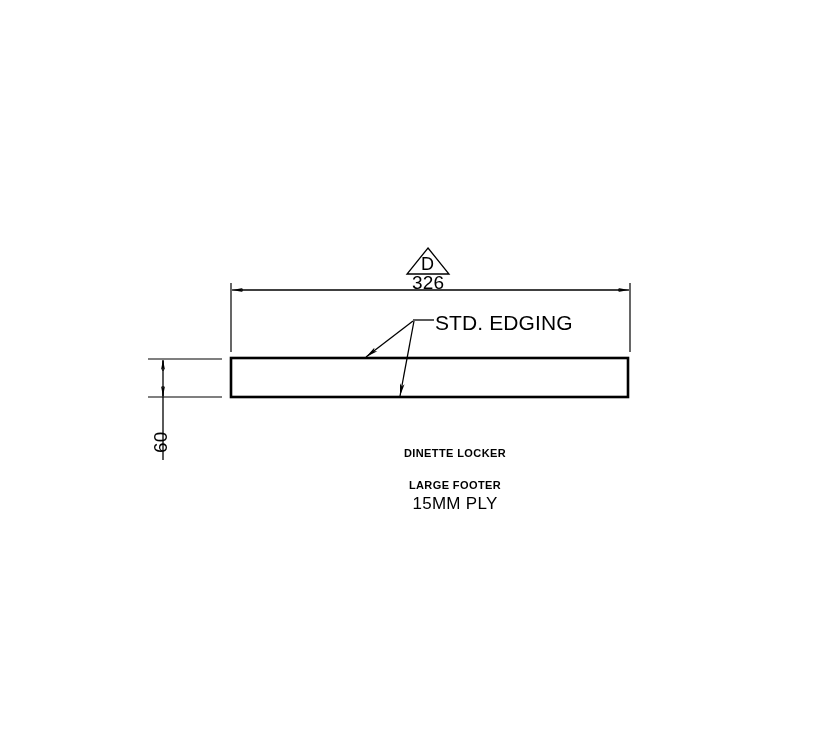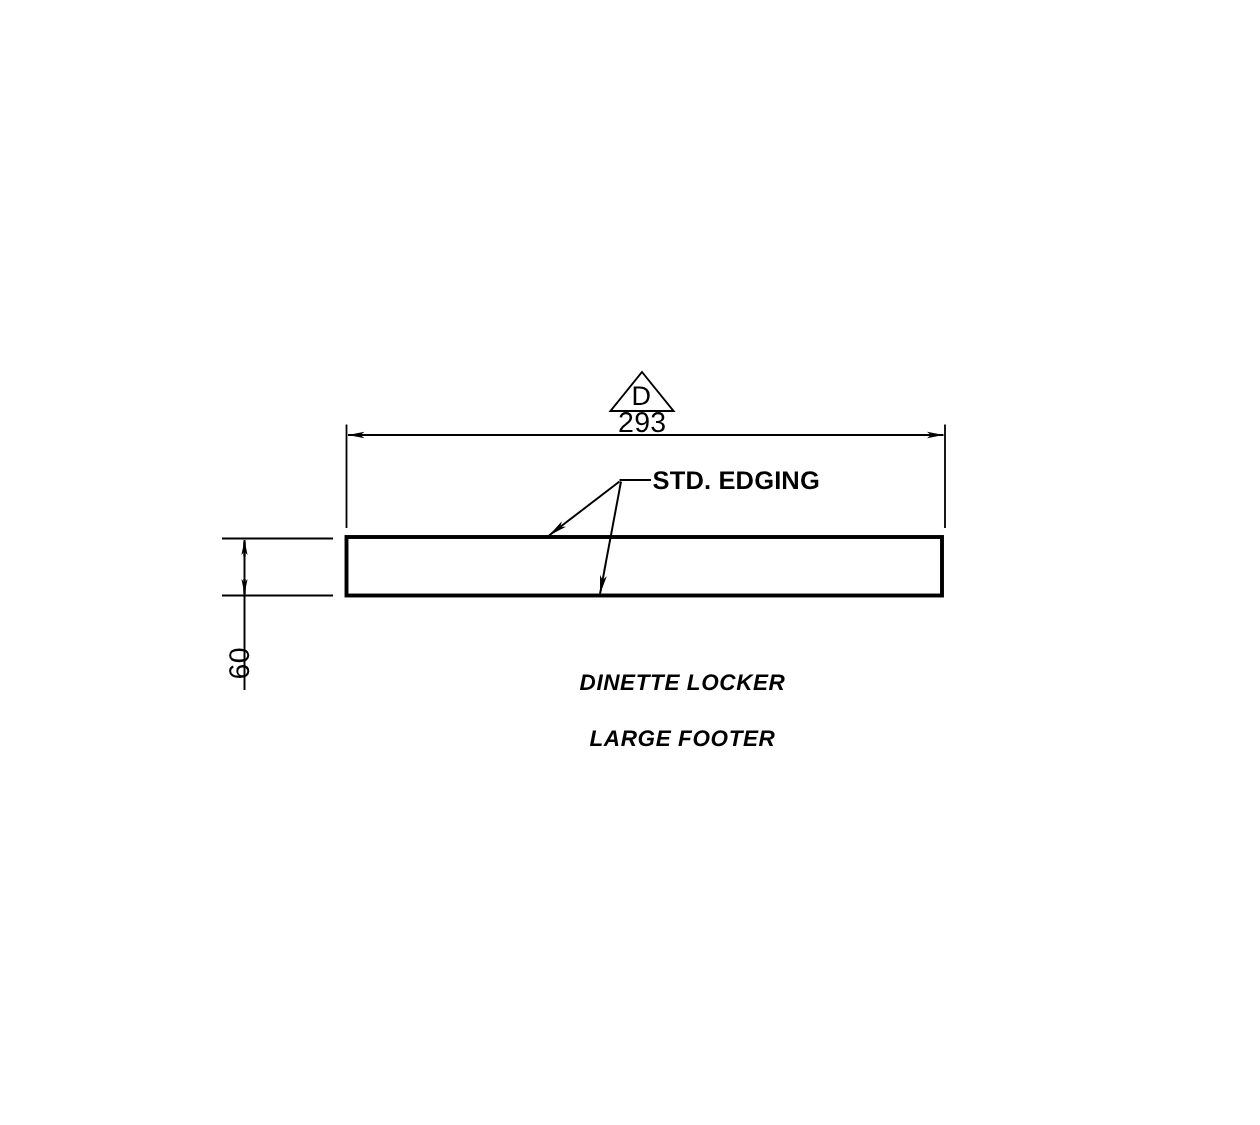--- a/index.html
+++ b/index.html
@@ -31,30 +31,29 @@
   .dim-value {
     font-size: 19px;
     font-weight: 400;
     letter-spacing: 0.2px;
   }
   .callout-letter {
     font-size: 18px;
     font-weight: 400;
   }
   .leader-label {
-    font-size: 17px;
-    font-weight: 700;
+    font-size: 21px;
+    font-weight: 400;
     letter-spacing: 0.1px;
   }
   .title-line {
-    font-size: 15px;
+    font-size: 11px;
     font-weight: 700;
     letter-spacing: 0.4px;
     text-align: center;
-    font-style: italic;
   }
   .subtitle-line {
     font-size: 17px;
     font-weight: 400;
     letter-spacing: 0.3px;
     text-align: center;
   }
   .rot-dim {
     transform: rotate(-90deg);
     transform-origin: left top;
@@ -124,24 +123,25 @@
       <line x1="413" y1="320" x2="434" y2="320" stroke="#000000" stroke-width="1.3"></line>
 
       <line x1="413" y1="321" x2="366" y2="357" stroke="#000000" stroke-width="1.3" marker-end="url(#arrow-leader)"></line>
 
       <line x1="414" y1="321" x2="400" y2="396" stroke="#000000" stroke-width="1.3" marker-end="url(#arrow-leader)"></line>
     </g>
   </svg>
 
   <div class="txt callout-letter" style="left:421px; top:254px;">D</div>
 
-  <div class="txt dim-value" style="left:412px; top:272px;">293</div>
+  <div class="txt dim-value" style="left:412px; top:272px;">326</div>
 
   <div class="txt dim-value rot-dim" style="left:150px; top:453px;">60</div>
 
   <div class="txt leader-label" style="left:435px; top:311px;">STD. EDGING</div>
 
   <div class="title-block" style="left:255px; top:447px;">
     <div class="title-line">DINETTE LOCKER</div>
     <div class="title-line" style="margin-top:20px;">LARGE FOOTER</div>
+    <div class="subtitle-line" style="margin-top:3px;">15MM PLY</div>
   </div>
 
 </div>
 
 </body></html>

